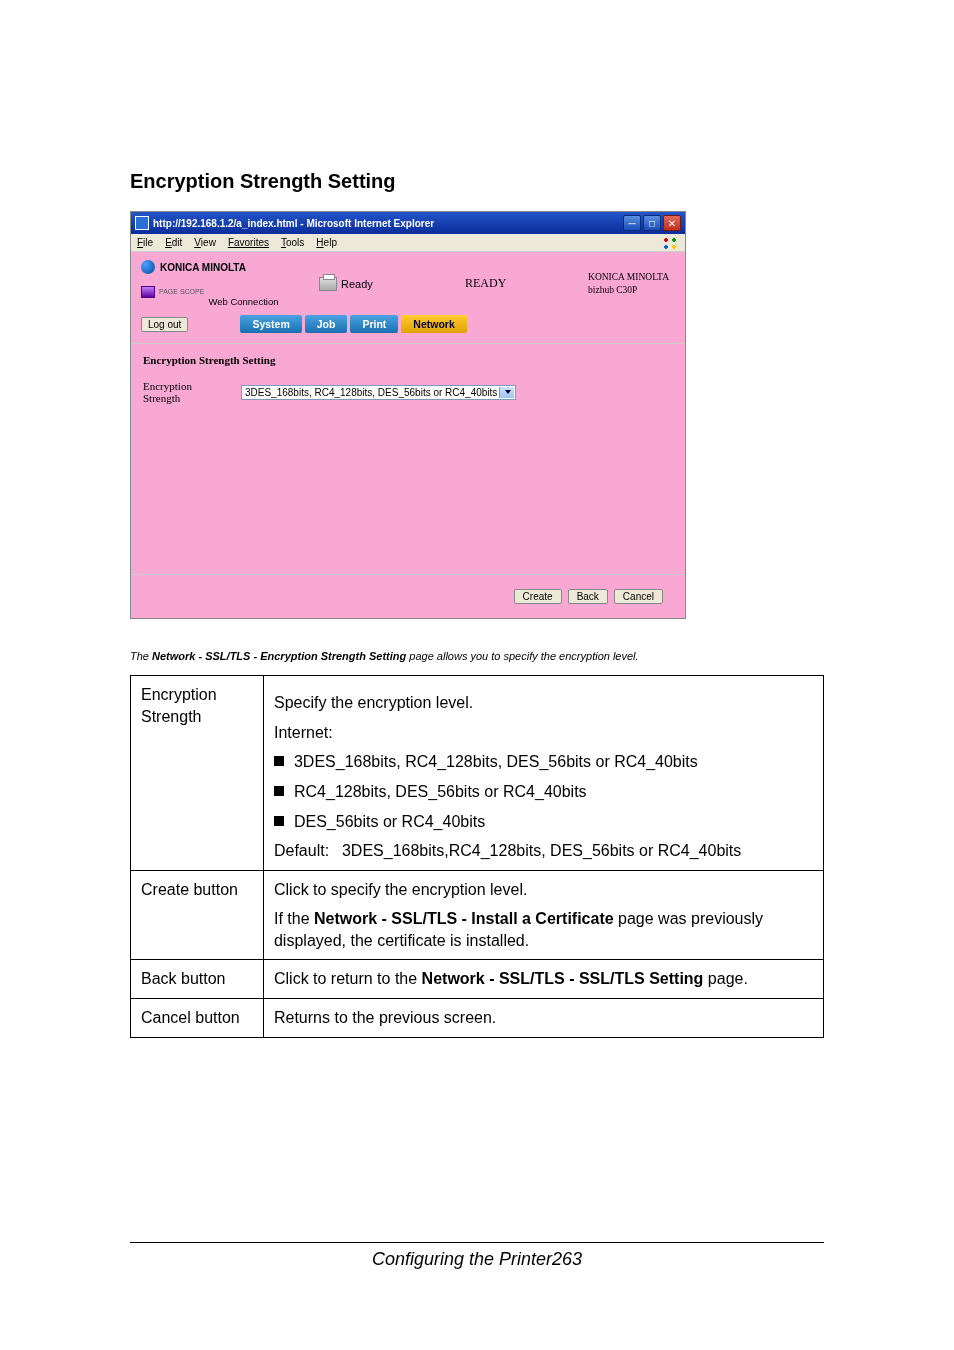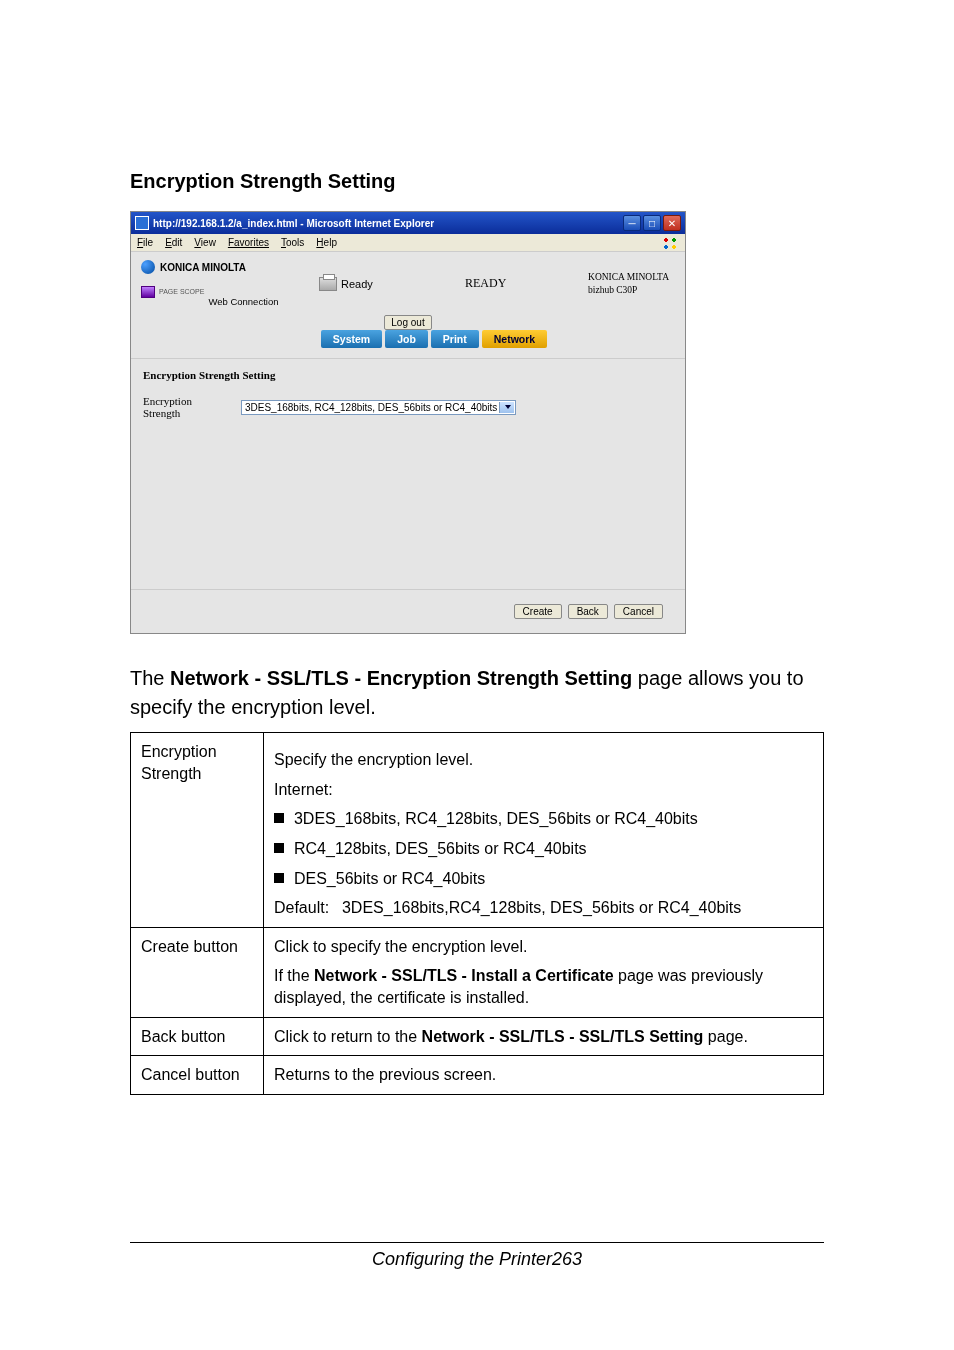--- a/index.html
+++ b/index.html
@@ -19,21 +19,21 @@
     font-size: 20px;
     font-weight: bold;
     margin: 0 0 18px 0;
   }
   
   .screenshot {
     width: 556px;
     margin: 0 0 30px 0;
     border: 1px solid #888;
     font-size: 11px;
-    background: #e5e5e5;
+    background: #f9a8d4;
   }
   .ss-titlebar {
     height: 22px;
     background: linear-gradient(#2355c9, #0b2d9a);
     display: flex;
     align-items: center;
     padding: 0 4px;
     color: #fff;
   }
   .ss-titlebar .ie-icon {
@@ -101,21 +101,21 @@
     border: 1px solid #888;
     position: relative;
   }
   .printer-icon::before {
     content: "";
     position: absolute; top: -4px; left: 3px;
     width: 10px; height: 4px; background: #fff; border: 1px solid #888;
   }
   .ready-big { font-size: 12px; font-family: "Times New Roman", serif; margin-left: 26px; }
   .device-info { font-size: 9.5px; font-family: "Times New Roman", serif; margin-left: auto; line-height: 1.3; padding-right: 6px; }
-  .ss-row2 { display: flex; padding: 4px 10px 10px 10px; align-items: center; flex-direction: column; }
+  .ss-row2 { display: flex; padding: 4px 10px 10px 10px; align-items: center; }
   .logout-btn {
     font-size: 10px; padding: 1px 6px;
     background: #ece9d8;
     border: 1px solid #888; border-radius: 2px;
   }
   .tabs { display: flex; gap: 3px; margin-left: 52px; }
   .tab {
     font-size: 10.5px; color: #fff; font-weight: bold;
     padding: 3px 12px;
     background: linear-gradient(#4aa3e0, #1a6fb0);
@@ -194,23 +194,24 @@
   }
   .xp-btn {
     font-size: 10px;
     padding: 1px 8px;
     background: #ece9d8;
     border: 1px solid #888;
     border-radius: 2px;
   }
   
   .body-para {
-    font-size: 20px;
+    font-size: 11px;
     line-height: 1.45;
     margin: 0 0 10px 0;
+    font-style: italic;
   }
   .body-para strong { font-weight: bold; }
   
   table.props {
     border-collapse: collapse;
     width: 100%;
     font-size: 16px;
   }
   table.props th, table.props td {
     border: 1.5px solid #000;

